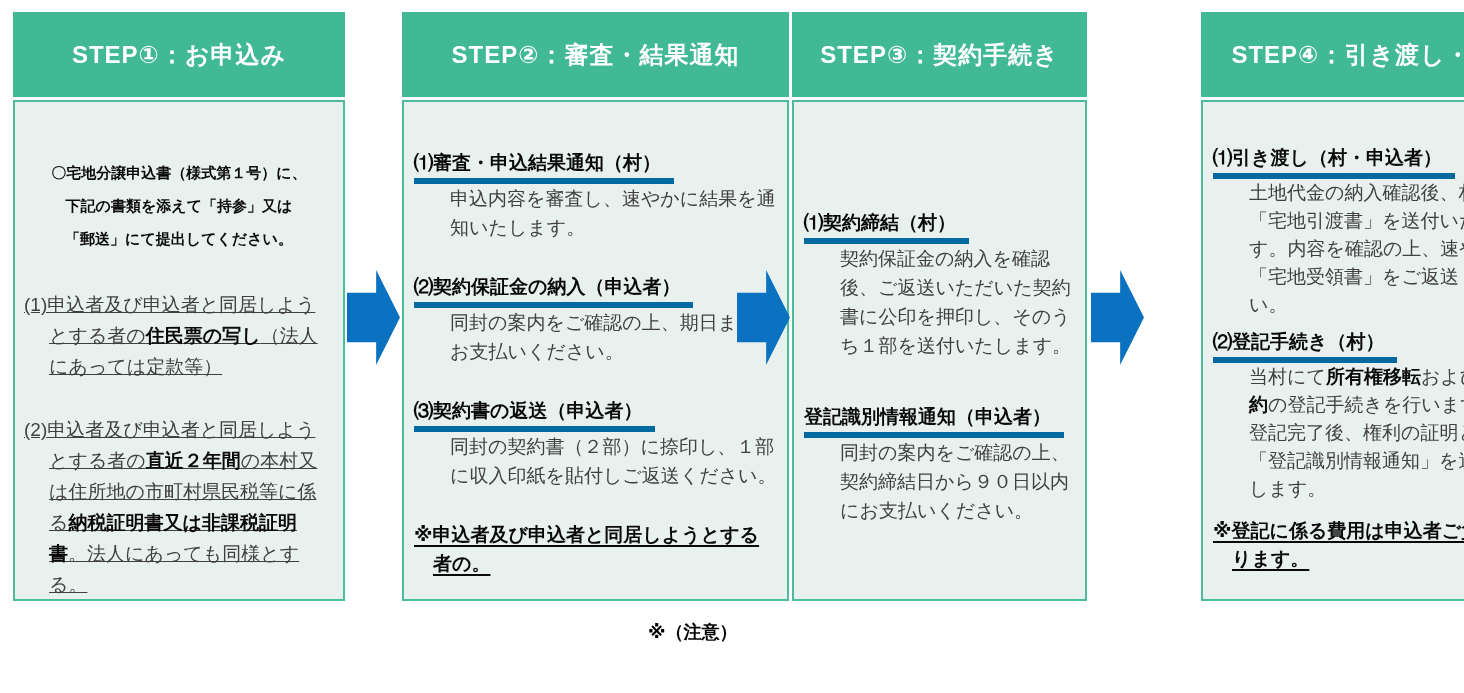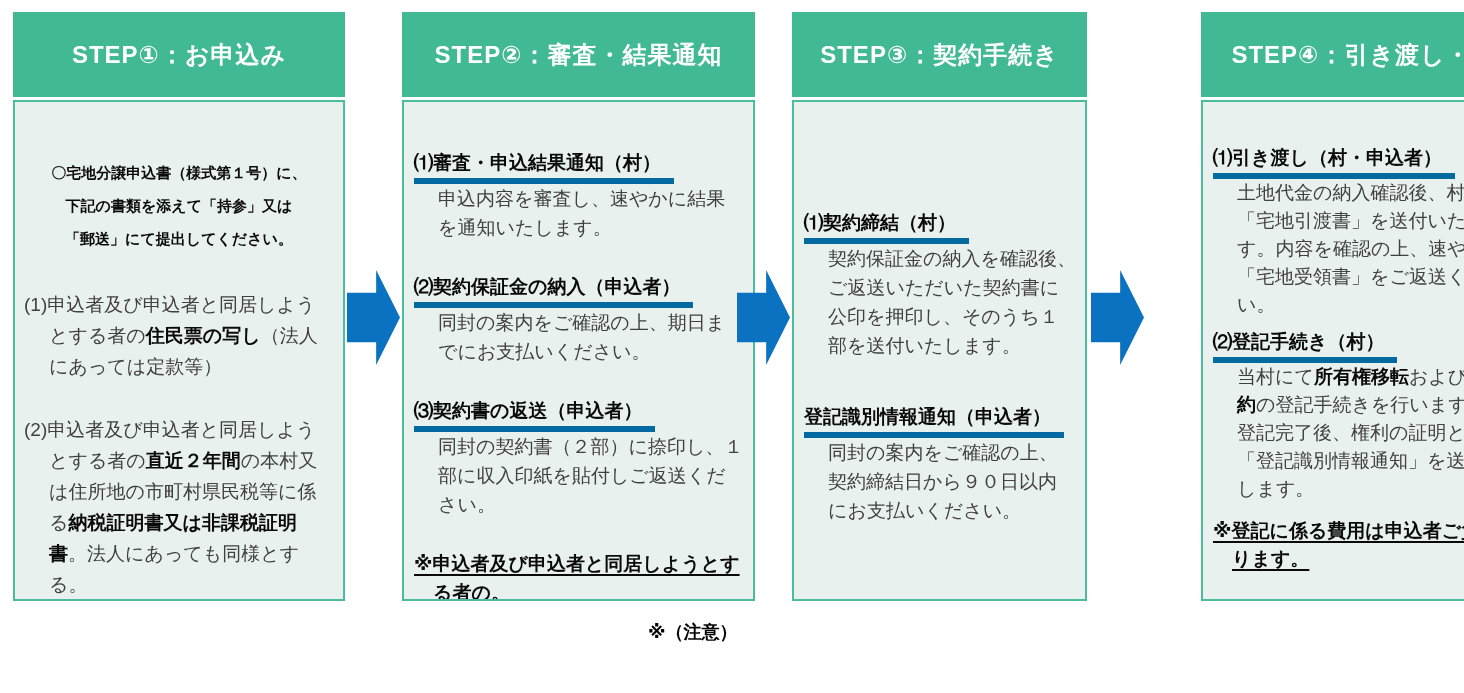--- a/index.html
+++ b/index.html
@@ -27,53 +27,53 @@
     height:501px;
     background:#E9F1EE;
     border:2px solid #4CBD9C;
     box-sizing:border-box;
     font-size:19px;
     line-height:29px;
     overflow:hidden;
   }
   
   .p1{left:13px;width:332px;}
-  .p2{left:402px;width:353px;}
+  .p2{left:402px;width:387px;}
   .p3{left:792px;width:295px;}
   .p4{left:1201px;width:350px;}
   .p1 .panel-body{padding:54px 9px 0 9px;line-height:31px;}
   .p2 .panel-body{padding:46px 9px 0 10px;}
   .p3 .panel-body{padding:106px 9px 0 10px;}
   .p4 .panel-body{padding:42px 8px 0 10px;line-height:28px;}
   
   .intro{
     font-weight:bold;color:#0a0a0a;
     text-align:center;
     font-size:15px;line-height:33px;
     white-space:pre-line;
     margin:0 0 34px 0;
   }
   .req-item{
     margin:2px 0 32px 0;
-    padding-left:25px;text-indent:-25px;
+    padding-left:25px;text-indent:-25px;text-decoration:underline;
   }
   
   .section{margin:0;}
   .p2 .section{margin-bottom:30px;}
   .p3 .section{margin-bottom:42px;}
   .p4 .section{margin-bottom:9px;}
   .section-heading{
     display:inline-block;
     font-weight:bold;color:#0a0a0a;
     border-bottom:6px solid #0369a1;
     padding:0 13px 1px 0;
     margin:0;
   }
   .section-body{
-    margin:0 0 0 24px;
+    margin:0 0 0 36px;
     white-space:pre-line;
   }
   .cost-note{
     font-weight:bold;color:#0a0a0a;
     text-decoration:underline;
     text-decoration-thickness:2px;
     text-underline-offset:4px;
     padding-left:19px;text-indent:-19px;
     margin:14px 0 0 0;
   }

